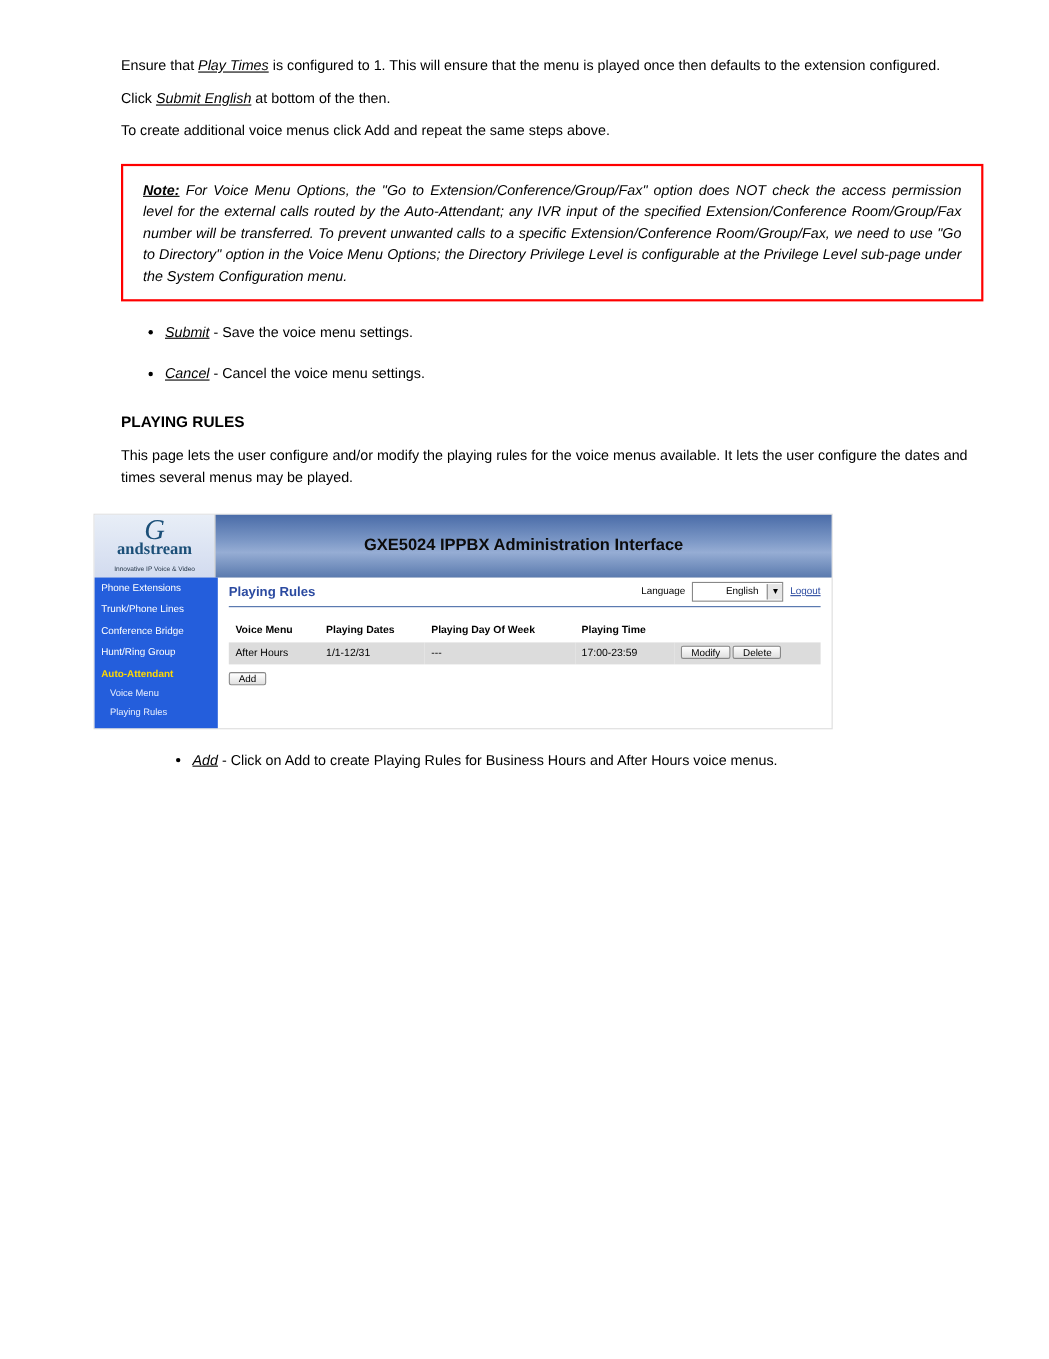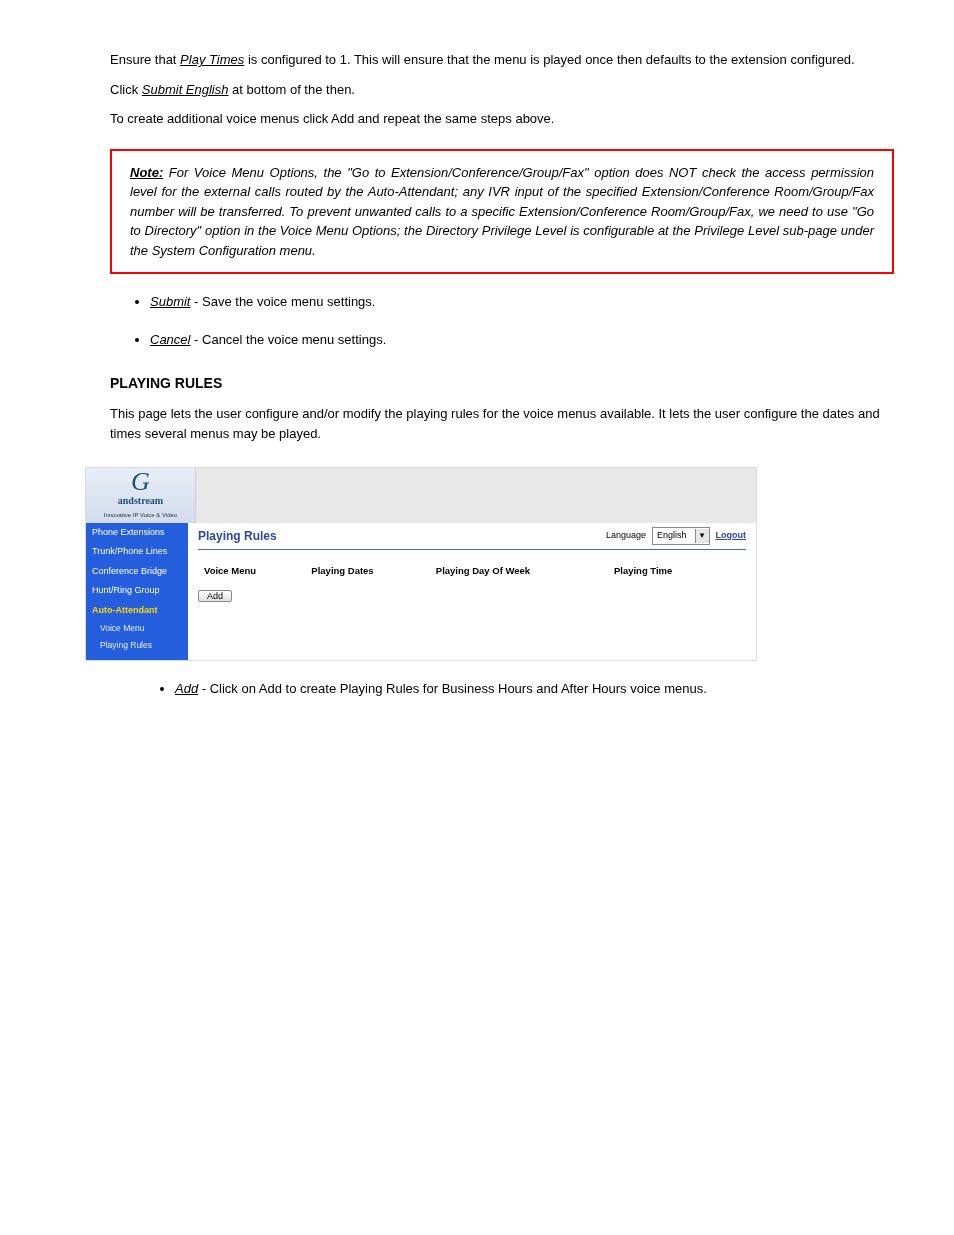--- a/index.html
+++ b/index.html
@@ -55,36 +55,36 @@
     .logo-cell {
       width: 110px;
       background: linear-gradient(#e8eef7, #d2dbef);
       display: flex;
       align-items: center;
       justify-content: center;
       border-right: 1px solid #ccc;
       padding: 4px 0;
     }
     .logo-wrap { text-align: center; line-height: 1; }
-    .logo-brand { font-family: Georgia, serif; font-size: 10px; color: #1b4f78; font-weight: bold; }
+    .logo-brand { font-family: Georgia, serif; font-size: 15px; color: #1b4f78; font-weight: bold; }
     .logo-g { font-size: 26px; font-family: Georgia, serif; color: #1b4f78; font-style: italic; display: block; line-height: 0.8; }
     .logo-tag { font-size: 6px; color: #234; }
     .title-cell {
       flex: 1;
       background: linear-gradient(#4a6ca8, #7a96c5 40%, #96add4 60%, #5a7aae);
       display: flex;
       align-items: center;
       justify-content: center;
       color: #0b0b0b;
       font-weight: bold;
       font-size: 15px;
     }
     .app-body { display: flex; align-items: flex-start; }
     .sidebar {
-      width: 102px;
+      width: 112px;
       background: #245edc;
       font-size: 9px;
       color: #fff;
       padding-bottom: 6px;
     }
     .sidebar-item { padding: 3px 6px; cursor: pointer; }
     .sidebar-item.active { color: #ffd800; font-weight: bold; }
     .sidebar-sub { padding: 2px 6px 2px 14px; font-size: 8.5px; color: #e7eeff; cursor: pointer; }
     .content {
       flex: 1;
@@ -94,24 +94,24 @@
     .content-head {
       display: flex;
       justify-content: space-between;
       align-items: center;
       border-bottom: 1px solid #4a6ca8;
       padding-bottom: 4px;
       margin-bottom: 10px;
     }
     .content-title { color: #2b4aa0; font-weight: bold; font-size: 12px; }
     .lang-block { display: flex; align-items: center; gap: 6px; font-size: 9px; }
-    .lang-select { display: inline-flex; align-items: center; border: 1px solid #888; background: #fff; font-size: 9px; }
+    .lang-select { display: inline-flex; align-items: center; border: 1px solid #888; background: #fff; font-size: 9px; padding-left: 26px; }
     .lang-text { padding: 1px 8px 1px 4px; }
     .lang-arrow { border-left: 1px solid #888; background: #e6e6e6; width: 14px; text-align: center; }
-    .logout { color: #2b4aa0; text-decoration: underline; cursor: pointer; font-weight: bold; }
+    .logout { color: #2b4aa0; text-decoration: underline; cursor: pointer; }
     table.rules { width: 100%; border-collapse: collapse; font-size: 9.5px; }
     table.rules th { text-align: left; font-weight: bold; padding: 4px 6px; }
     table.rules td { padding: 3px 6px; }
     tr.alt { background: #dcdcdc; }
     .btn {
       display: inline-block;
       border: 1px solid #888;
       background: linear-gradient(#fff, #e0e0e0);
       padding: 0 8px;
       font-size: 9px;
@@ -154,20 +154,21 @@
 
 <div class="app">
   <div class="app-header">
     <div class="logo-cell">
       <div class="logo-wrap">
         <span class="logo-g">G</span>
         <span class="logo-brand">andstream</span><br>
         <span class="logo-tag">Innovative IP Voice &amp; Video</span>
       </div>
     </div>
+    <div class="title-cell">GXE5024 IPPBX Administration Interface</div>
   </div>
 
   <div class="app-body">
     <div class="sidebar">
       <div class="sidebar-item">Phone Extensions</div>
       <div class="sidebar-item">Trunk/Phone Lines</div>
       <div class="sidebar-item">Conference Bridge</div>
       <div class="sidebar-item">Hunt/Ring Group</div>
       <div class="sidebar-item active">Auto-Attendant</div>
       <div class="sidebar-sub">Voice Menu</div>
@@ -191,20 +192,30 @@
         <thead>
           <tr>
             <th>Voice Menu</th>
             <th>Playing Dates</th>
             <th>Playing Day Of Week</th>
             <th>Playing Time</th>
             <th></th>
           </tr>
         </thead>
         <tbody>
+          <tr class="alt">
+            <td>After Hours</td>
+            <td>1/1-12/31</td>
+            <td>---</td>
+            <td>17:00-23:59</td>
+            <td>
+              <button class="btn">Modify</button>
+              <button class="btn">Delete</button>
+            </td>
+          </tr>
         </tbody>
       </table>
       <div class="add-row">
         <button class="btn">Add</button>
       </div>
     </div>
   </div>
 </div>
 
 <ul class="doc-list-2">

